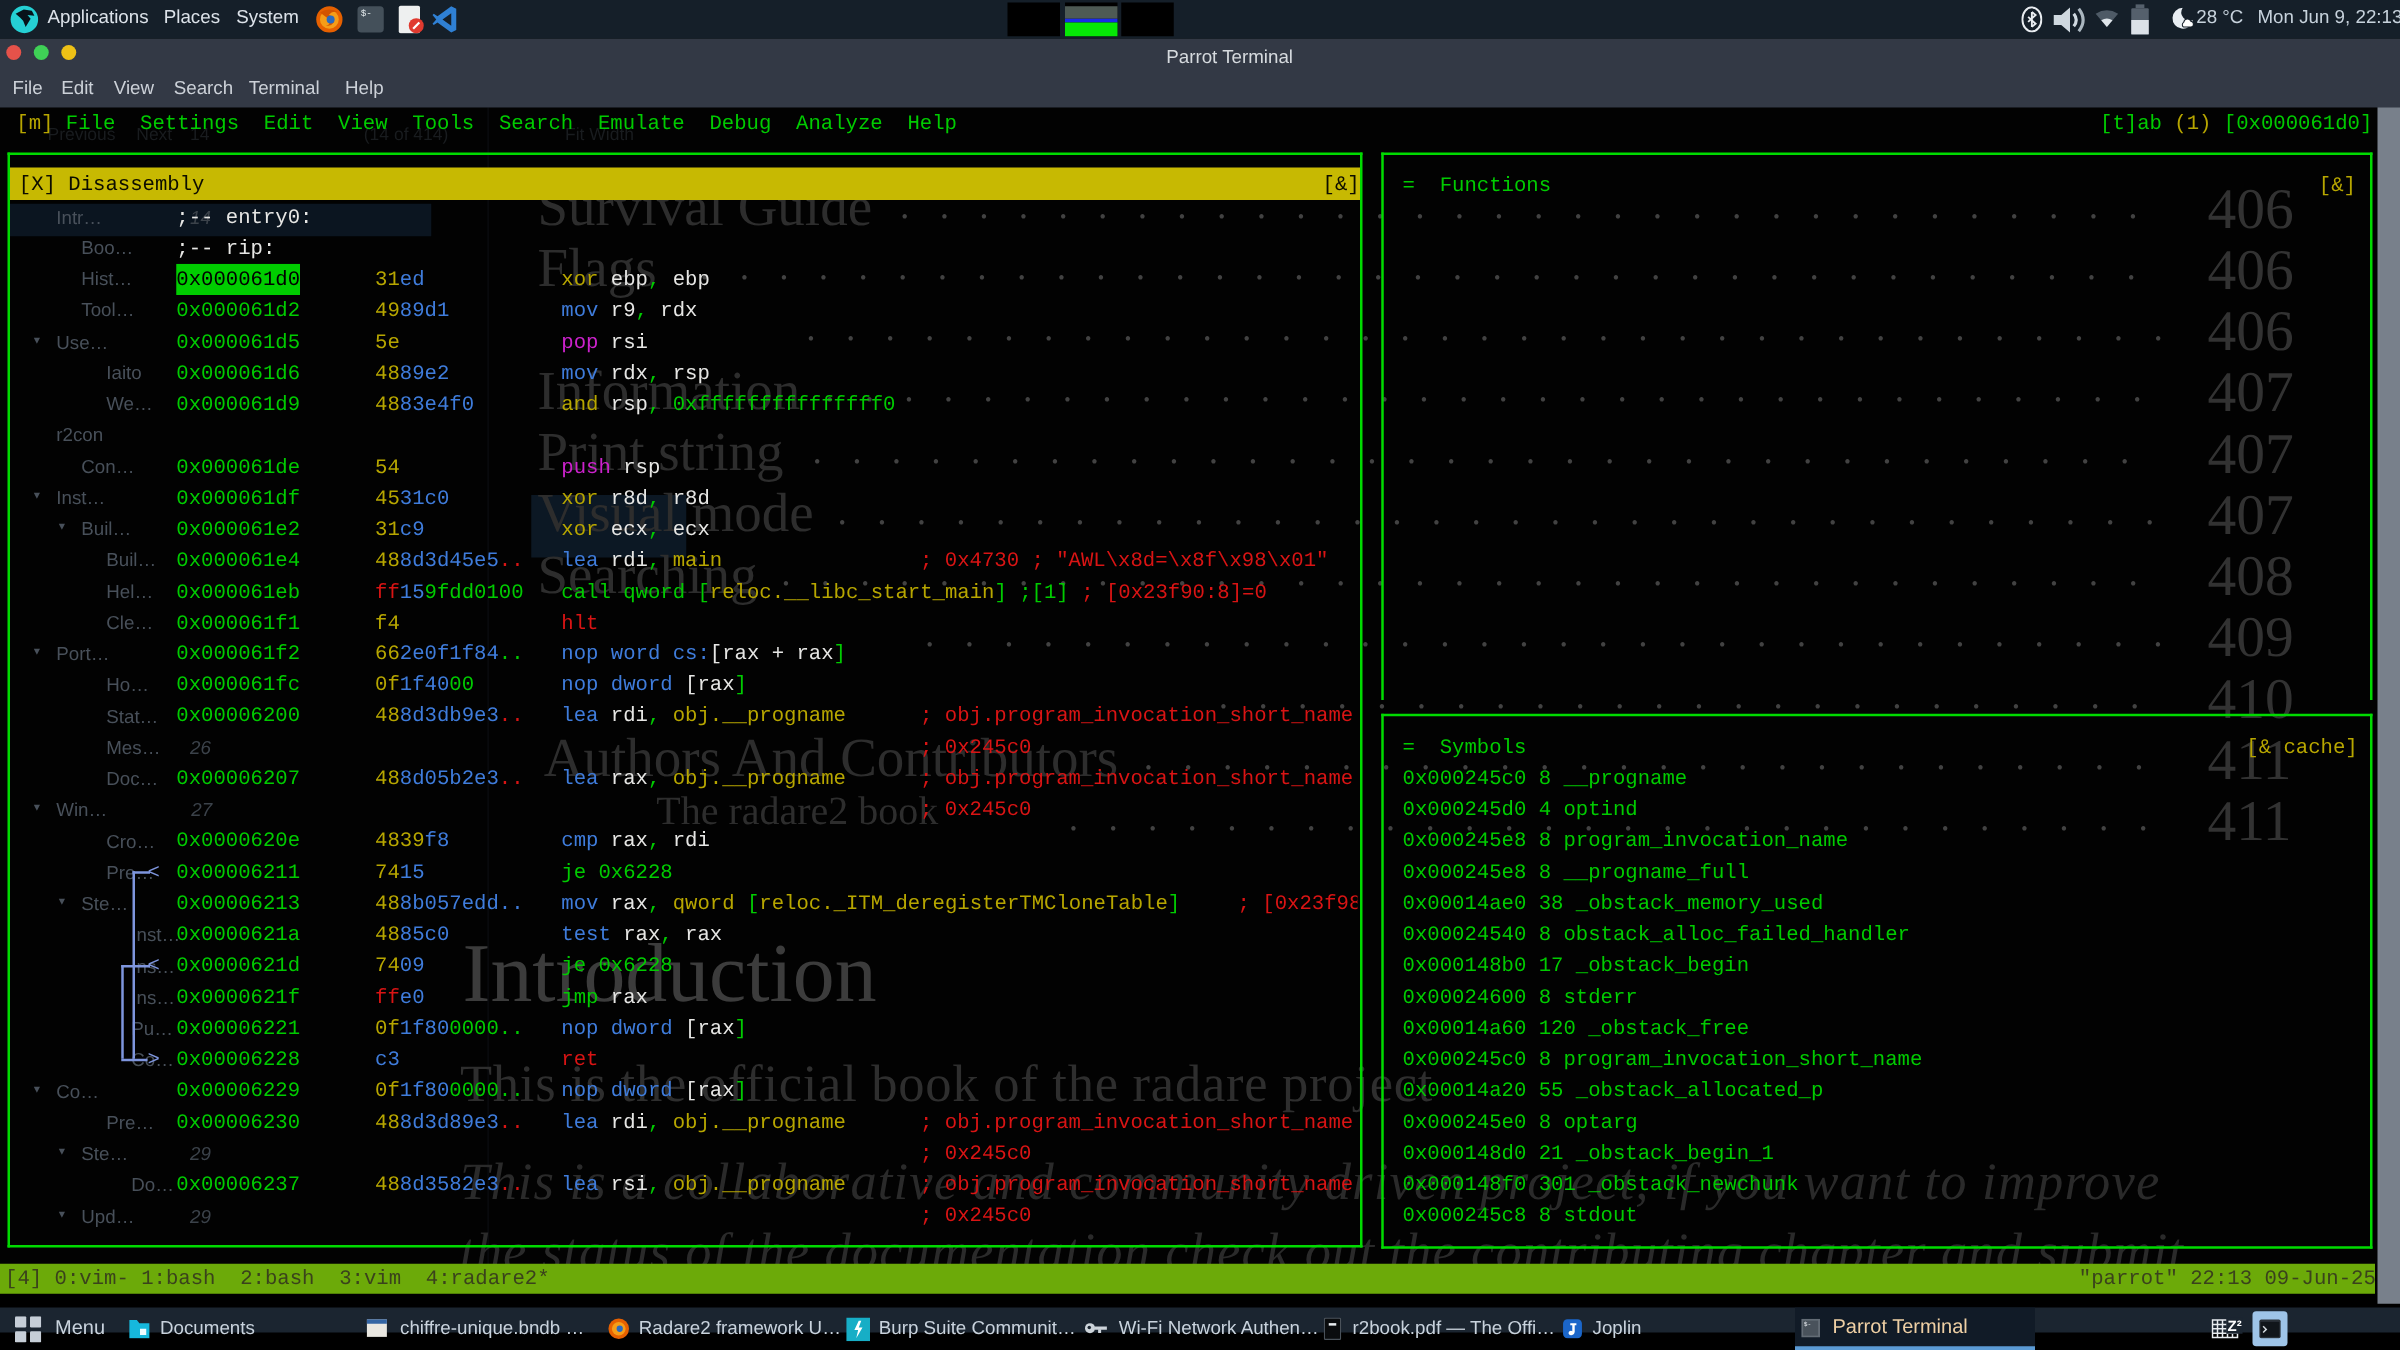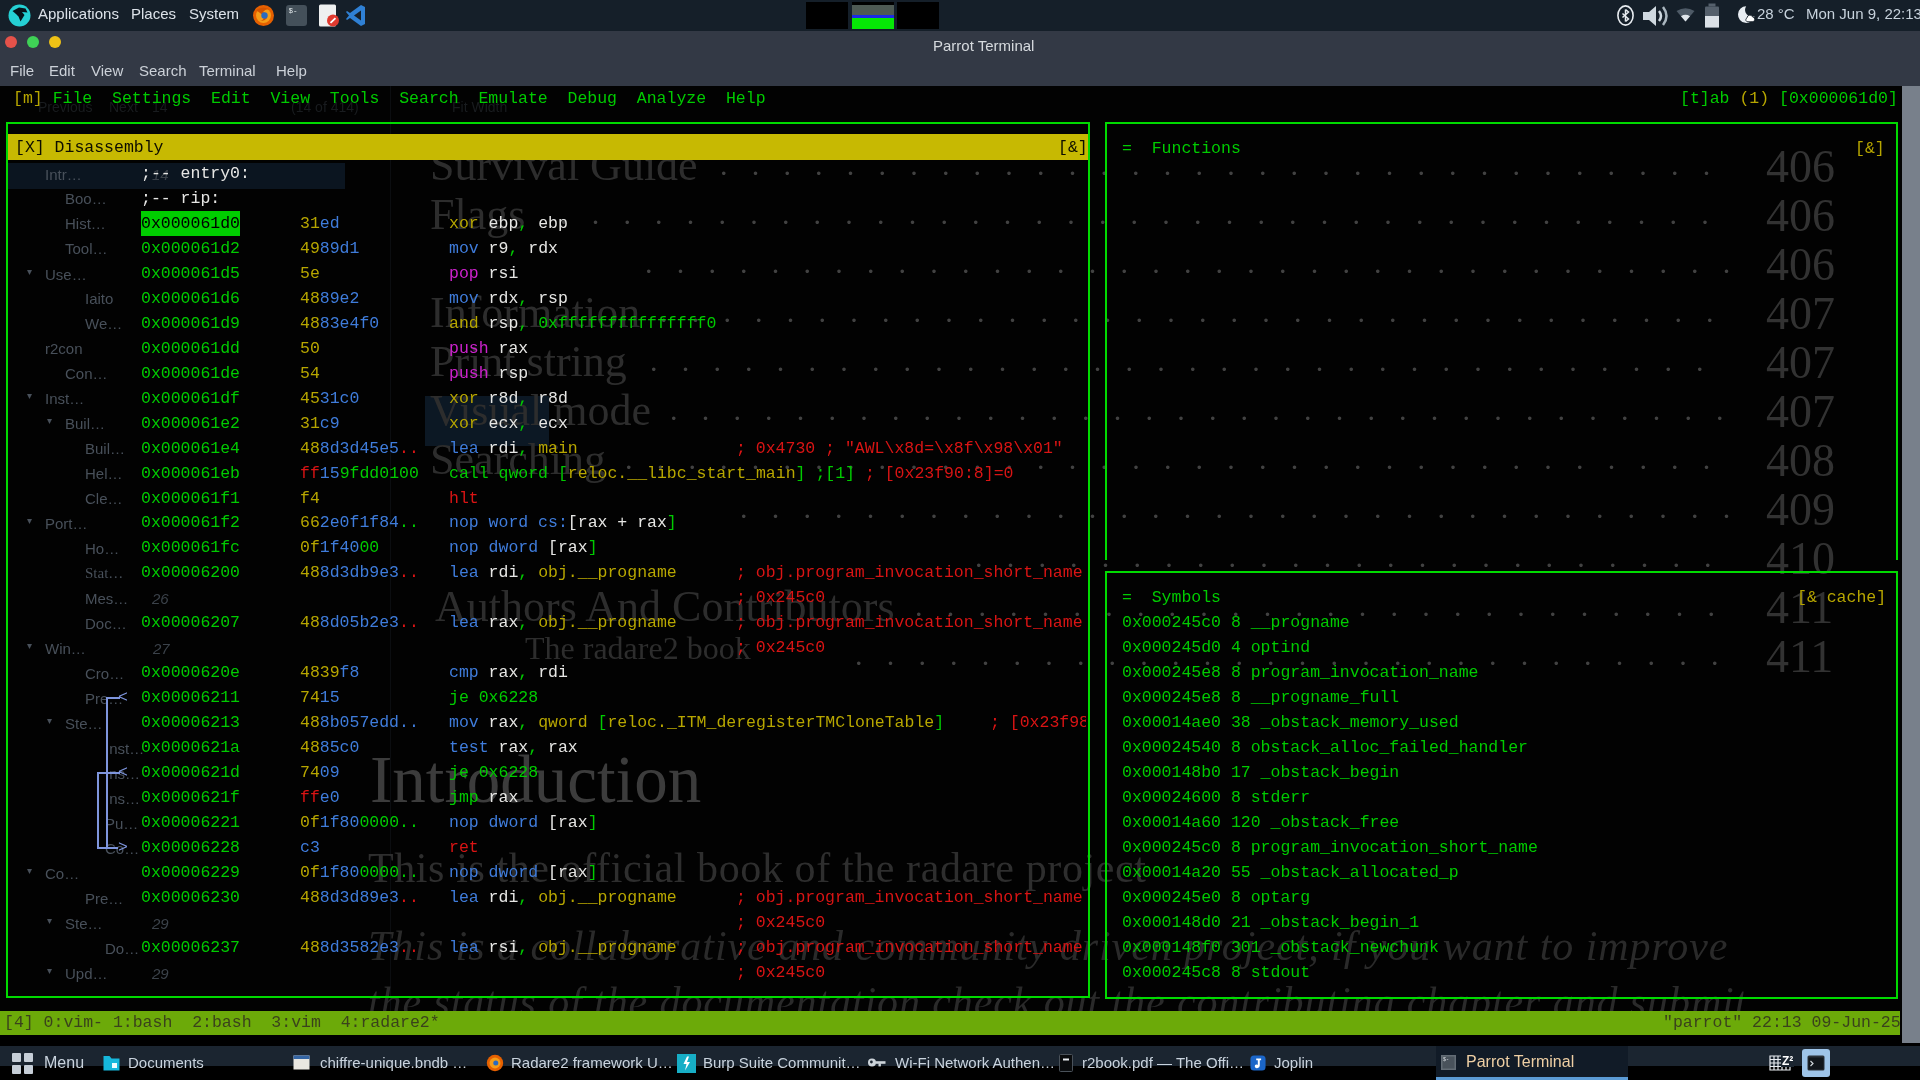--- a/index.html
+++ b/index.html
@@ -99,21 +99,21 @@
     <span class="bl" style="left:45px;top:390px;font-size:15px;color:#48505a;font-family:'Liberation Sans',sans-serif">Inst…</span>
     <span class="bl" style="left:27px;top:390px;font-size:10px;color:#48505a">▾</span>
     <span class="bl" style="left:65px;top:415px;font-size:15px;color:#48505a;font-family:'Liberation Sans',sans-serif">Buil…</span>
     <span class="bl" style="left:47px;top:415px;font-size:10px;color:#48505a">▾</span>
     <span class="bl" style="left:85px;top:440px;font-size:15px;color:#48505a;font-family:'Liberation Sans',sans-serif">Buil…</span>
     <span class="bl" style="left:85px;top:465px;font-size:15px;color:#48505a;font-family:'Liberation Sans',sans-serif">Hel…</span>
     <span class="bl" style="left:85px;top:490px;font-size:15px;color:#48505a;font-family:'Liberation Sans',sans-serif">Cle…</span>
     <span class="bl" style="left:45px;top:515px;font-size:15px;color:#48505a;font-family:'Liberation Sans',sans-serif">Port…</span>
     <span class="bl" style="left:27px;top:515px;font-size:10px;color:#48505a">▾</span>
     <span class="bl" style="left:85px;top:540px;font-size:15px;color:#48505a;font-family:'Liberation Sans',sans-serif">Ho…</span>
-    <span class="bl" style="left:85px;top:565px;font-size:15px;color:#48505a;font-family:Liberation Serif, serif">Stat…</span>
+    <span class="bl" style="left:85px;top:565px;font-size:15px;color:#48505a;font-family:Liberation Sans, sans-serif">Stat…</span>
     <span class="bl" style="left:85px;top:590px;font-size:15px;color:#48505a;font-family:'Liberation Sans',sans-serif">Mes…</span>
     <span class="bl" style="left:85px;top:615px;font-size:15px;color:#48505a;font-family:'Liberation Sans',sans-serif">Doc…</span>
     <span class="bl" style="left:45px;top:640px;font-size:15px;color:#48505a;font-family:'Liberation Sans',sans-serif">Win…</span>
     <span class="bl" style="left:27px;top:640px;font-size:10px;color:#48505a">▾</span>
     <span class="bl" style="left:85px;top:665px;font-size:15px;color:#48505a;font-family:'Liberation Sans',sans-serif">Cro…</span>
     <span class="bl" style="left:85px;top:690px;font-size:15px;color:#48505a;font-family:'Liberation Sans',sans-serif">Pre…</span>
     <span class="bl" style="left:65px;top:715px;font-size:15px;color:#48505a;font-family:'Liberation Sans',sans-serif">Ste…</span>
     <span class="bl" style="left:47px;top:715px;font-size:10px;color:#48505a">▾</span>
     <span class="bl" style="left:105px;top:740px;font-size:15px;color:#48505a;font-family:'Liberation Sans',sans-serif">Inst…</span>
     <span class="bl" style="left:105px;top:765px;font-size:15px;color:#48505a;font-family:'Liberation Sans',sans-serif">Ins…</span>
@@ -155,21 +155,20 @@
     <span class="mono abs y" style="left:1797px;top:585px">[&amp; cache]</span>
     <span class="mono abs" style="left:13px;top:86px"><i class="y">[m]</i> <i class="g">File  Settings  Edit  View  Tools  Search  Emulate  Debug  Analyze  Help</i></span>
     <span class="mono abs" style="left:1680px;top:86px"><i class="g">[t]ab </i><i class="y">(1)</i><i class="g"> [0x000061d0]</i></span>
     <span class="mono abs w" style="left:141px;top:161px">;-- entry0:</span>
     <span class="mono abs w" style="left:141px;top:186px">;-- rip:</span>
     <div class="row mono" style="top:211px"><span class="a13" style="background:#00cd00;color:#000">0x000061d0</span><span class="a29"><i class="y">31</i><i class="b">ed</i></span><span class="a44"><i class="y">xor</i><i class="w"> ebp</i><i class="g">,</i><i class="w"> ebp</i></span></div>
     <div class="row mono" style="top:236px"><span class="a13 g">0x000061d2</span><span class="a29"><i class="y">49</i><i class="b">89d1</i></span><span class="a44"><i class="b">mov</i><i class="w"> r9</i><i class="g">,</i><i class="w"> rdx</i></span></div>
     <div class="row mono" style="top:261px"><span class="a13 g">0x000061d5</span><span class="a29"><i class="y">5e</i></span><span class="a44"><i class="mg">pop</i><i class="w"> rsi</i></span></div>
     <div class="row mono" style="top:286px"><span class="a13 g">0x000061d6</span><span class="a29"><i class="y">48</i><i class="b">89e2</i></span><span class="a44"><i class="b">mov</i><i class="w"> rdx</i><i class="g">,</i><i class="w"> rsp</i></span></div>
     <div class="row mono" style="top:311px"><span class="a13 g">0x000061d9</span><span class="a29"><i class="y">48</i><i class="b">83e4f0</i></span><span class="a44"><i class="y">and</i><i class="w"> rsp</i><i class="g">,</i> <i class="g">0xfffffffffffffff0</i></span></div>
-    <div class="row mono" style="top:336px"><span class="a13 g">0x000061dd</span><span class="a29"><i class="y">50</i></span><span class="a44"><i class="mg">push</i><i class="w"> rax</i></span></div>
     <div class="row mono" style="top:361px"><span class="a13 g">0x000061de</span><span class="a29"><i class="y">54</i></span><span class="a44"><i class="mg">push</i><i class="w"> rsp</i></span></div>
     <div class="row mono" style="top:386px"><span class="a13 g">0x000061df</span><span class="a29"><i class="y">45</i><i class="b">31c0</i></span><span class="a44"><i class="y">xor</i><i class="w"> r8d</i><i class="g">,</i><i class="w"> r8d</i></span></div>
     <div class="row mono" style="top:411px"><span class="a13 g">0x000061e2</span><span class="a29"><i class="y">31</i><i class="b">c9</i></span><span class="a44"><i class="y">xor</i><i class="w"> ecx</i><i class="g">,</i><i class="w"> ecx</i></span></div>
     <div class="row mono" style="top:436px"><span class="a13 g">0x000061e4</span><span class="a29"><i class="y">48</i><i class="b">8d3d45e5</i><i class="r">..</i></span><span class="a44"><i class="b">lea</i><i class="w"> rdi</i><i class="g">,</i> <i class="y">main</i></span><span class="a73" style="left:736px"><i class="r">; 0x4730 ; "AWL\x8d=\x8f\x98\x01"</i></span></div>
     <div class="row mono" style="top:461px"><span class="a13 g">0x000061eb</span><span class="a29"><i class="r">ff</i><i class="b">15</i><i class="g">9fdd0100</i></span><span class="a44"><i class="g">call qword </i><i class="g">[</i><i class="y">reloc.__libc_start_main</i><i class="g">]</i> <i class="g">;[1]</i> <i class="r">; [0x23f90:8]=0</i></span></div>
     <div class="row mono" style="top:486px"><span class="a13 g">0x000061f1</span><span class="a29"><i class="y">f4</i></span><span class="a44"><i class="r">hlt</i></span></div>
     <div class="row mono" style="top:510px"><span class="a13 g">0x000061f2</span><span class="a29"><i class="y">66</i><i class="b">2e0f1f84</i><i class="g">..</i></span><span class="a44"><i class="b">nop word cs:</i><i class="w">[rax + rax</i><i class="g">]</i></span></div>
     <div class="row mono" style="top:535px"><span class="a13 g">0x000061fc</span><span class="a29"><i class="y">0f</i><i class="b">1f40</i><i class="g">00</i></span><span class="a44"><i class="b">nop dword </i><i class="w">[rax</i><i class="g">]</i></span></div>
     <div class="row mono" style="top:560px"><span class="a13 g">0x00006200</span><span class="a29"><i class="y">48</i><i class="b">8d3db9e3</i><i class="r">..</i></span><span class="a44"><i class="b">lea</i><i class="w"> rdi</i><i class="g">,</i> <i class="y">obj.__progname</i></span><span class="a73" style="left:736px"><i class="r">; obj.program_invocation_short_name</i></span></div>
     <div class="row mono" style="top:585px"><span class="a73" style="left:736px"><i class="r">; 0x245c0</i></span></div>

